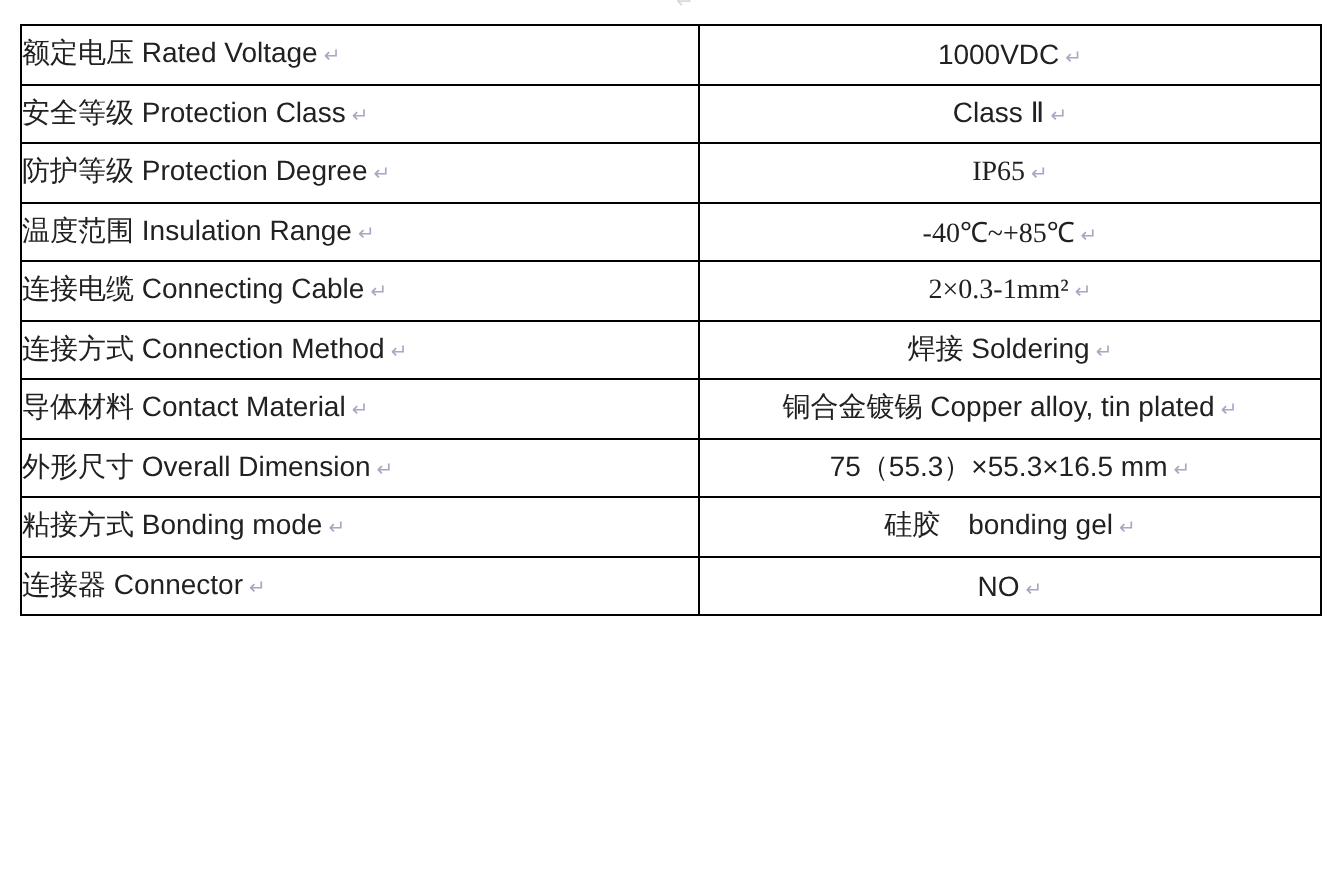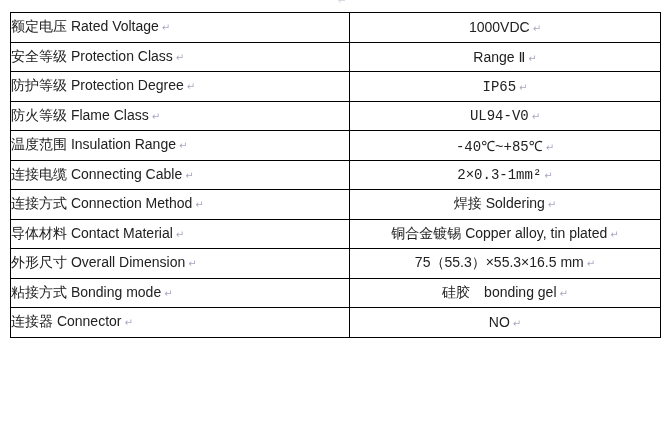--- a/index.html
+++ b/index.html
@@ -49,21 +49,21 @@
     width: 338px;
     text-align: left;
     padding-left: 6px;
   }
   td.value-cell {
     width: 310px;
     text-align: center;
     margin-top: 38px;
   }
   .serif {
-    font-family: Liberation Mono, monospace;
+    font-family: Liberation Serif, serif;
   }
   .mark {
     color: #a8a8c2;
     font-size: 10px;
     margin-left: 3px;
   }
 </style>
 </head>
 <body>
 
@@ -71,29 +71,25 @@
   <span class="stray-mark">↵</span>
 
   <table class="spec">
     <tbody>
       <tr>
         <td class="label-cell"><span>额定电压 Rated Voltage</span><span class="mark">↵</span></td>
         <td class="value-cell"><span>1000VDC</span><span class="mark">↵</span></td>
       </tr>
       <tr>
         <td class="label-cell"><span>安全等级 Protection Class</span><span class="mark">↵</span></td>
-        <td class="value-cell"><span>Range Ⅱ</span><span class="mark">↵</span></td>
+        <td class="value-cell"><span>Class Ⅱ</span><span class="mark">↵</span></td>
       </tr>
       <tr>
         <td class="label-cell"><span>防护等级 Protection Degree</span><span class="mark">↵</span></td>
         <td class="value-cell"><span class="serif">IP65</span><span class="mark">↵</span></td>
-      </tr>
-      <tr>
-        <td class="label-cell"><span>防火等级 Flame Class</span><span class="mark">↵</span></td>
-        <td class="value-cell"><span class="serif">UL94-V0</span><span class="mark">↵</span></td>
       </tr>
       <tr>
         <td class="label-cell"><span>温度范围 Insulation Range</span><span class="mark">↵</span></td>
         <td class="value-cell"><span class="serif">-40℃~+85℃</span><span class="mark">↵</span></td>
       </tr>
       <tr>
         <td class="label-cell"><span>连接电缆 Connecting Cable</span><span class="mark">↵</span></td>
         <td class="value-cell"><span class="serif">2×0.3-1mm²</span><span class="mark">↵</span></td>
       </tr>
       <tr>

